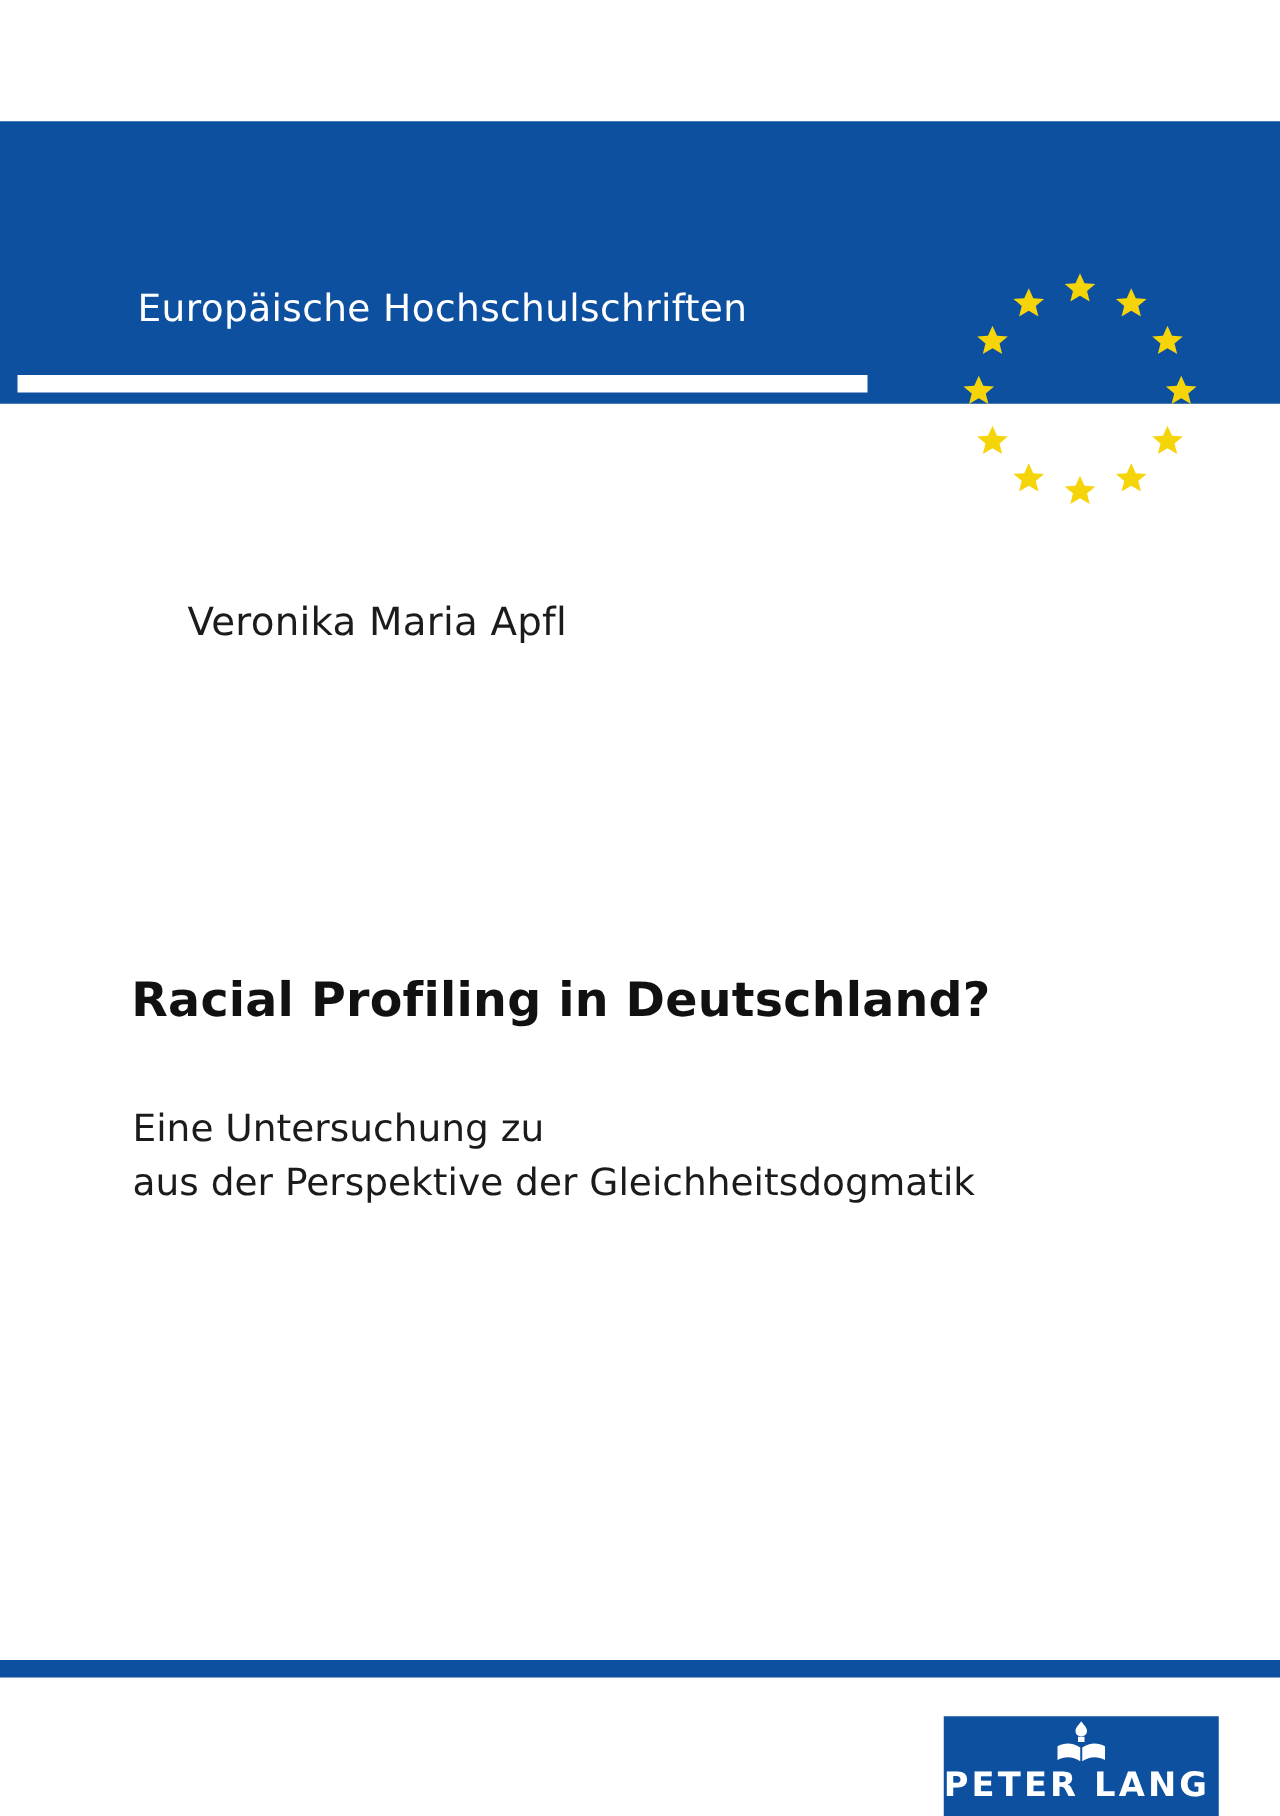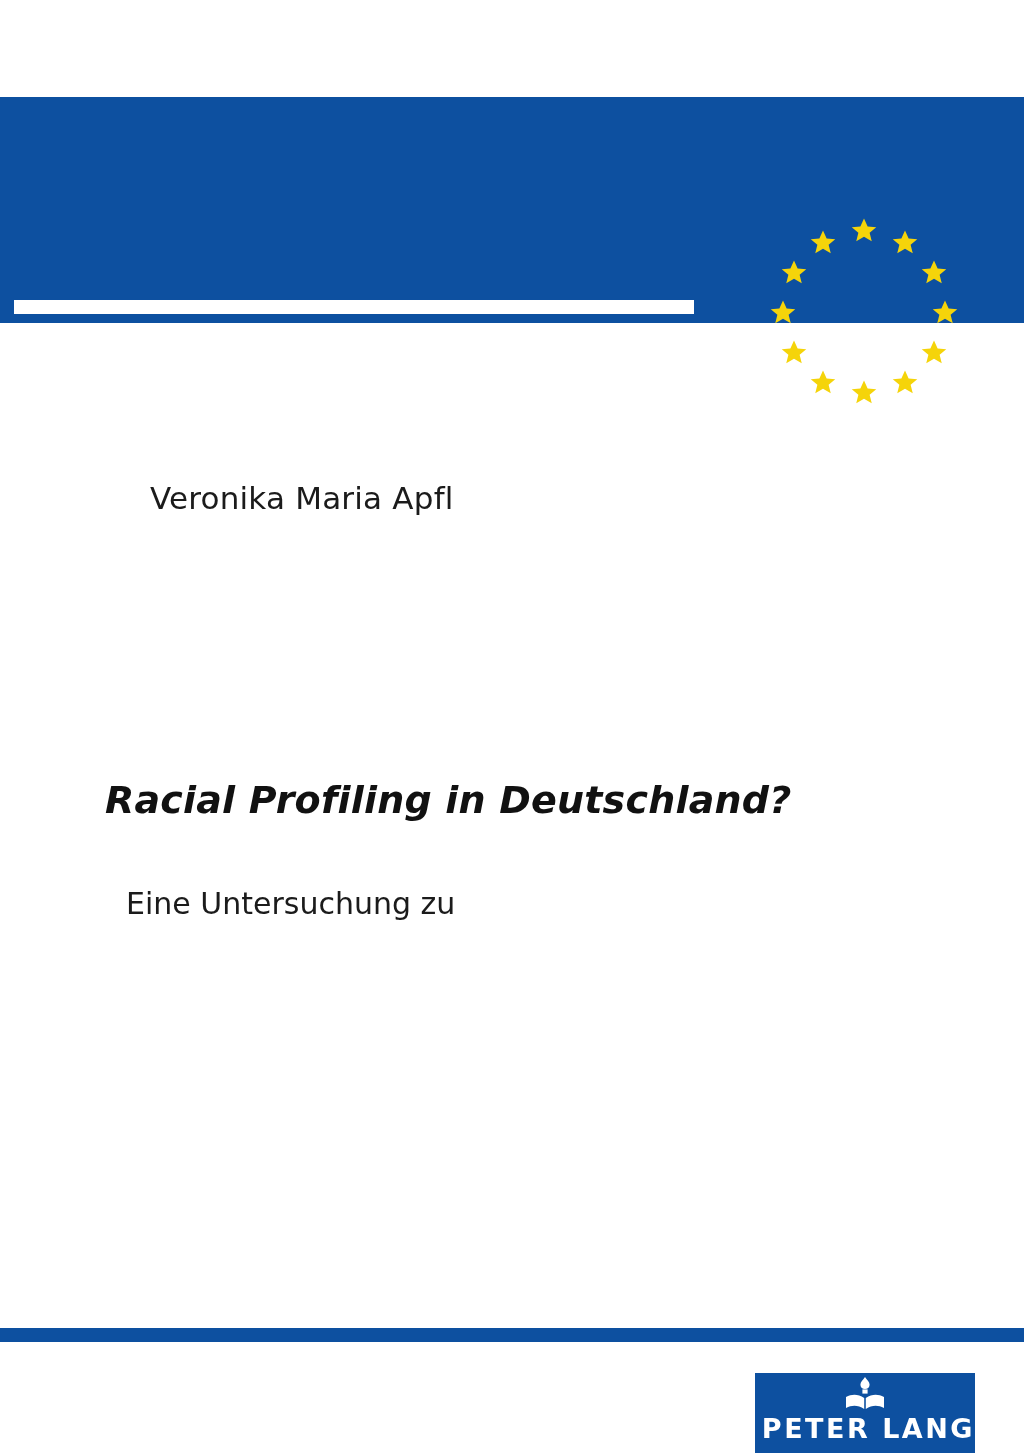--- a/index.html
+++ b/index.html
@@ -79,33 +79,31 @@
   
   .main-title {
     position: absolute;
     left: 105px;
     top: 778px;
     font-size: 38px;
     font-weight: bold;
     color: #111111;
     letter-spacing: 0.2px;
     white-space: nowrap;
-    font-style: italic;
   }
 
   
   .subtitle {
     position: absolute;
     left: 106px;
     top: 882px;
     width: 780px;
     font-size: 30px;
     line-height: 43px;
     color: #1b1b1b;
-    margin-left: 20px;
   }
   .subtitle div { white-space: nowrap; }
 
   
   .footer-rule {
     position: absolute;
     left: 0;
     top: 1328px;
     width: 1024px;
     height: 14px;
@@ -128,32 +126,33 @@
     top: 2px;
     transform: translateX(-50%);
     width: 42px;
     height: 38px;
   }
   .publisher .name {
     position: absolute;
     left: 0;
     right: 0;
     top: 40px;
-    text-align: right;
+    text-align: left;
     font-size: 27px;
     font-weight: bold;
     letter-spacing: 2.5px;
   }
 </style>
 </head>
 <body>
 
 <div class="page">
 
   <div class="header-band">
+    <div class="series-title">Europäische Hochschulschriften</div>
     <div class="header-rule"></div>
     <div class="series-sub">Rechtswissenschaft</div>
 
     <div class="eu-stars">
       <svg width="215" height="200" viewBox="0 0 215 200" aria-hidden="true">
         <g fill="#f5d40a">
 
           <g transform="translate(107,24) scale(1.25)">
             <polygon points="0,-10 2.9,-3.6 9.8,-3.1 4.5,1.4 6.2,8.2 0,4.5 -6.2,8.2 -4.5,1.4 -9.8,-3.1 -2.9,-3.6"></polygon>
           </g>
@@ -194,20 +193,21 @@
       </svg>
     </div>
   </div>
 
   <div class="author">Veronika Maria Apfl</div>
 
   <div class="main-title">Racial Profiling in Deutschland?</div>
 
   <div class="subtitle">
     <div>Eine Untersuchung zu</div>
+    <div>aus der Perspektive der Gleichheitsdogmatik</div>
   </div>
 
   <div class="footer-rule"></div>
 
   <div class="publisher">
     <div class="mark">
       <svg width="42" height="38" viewBox="0 0 42 38" aria-hidden="true">
         <g fill="#ffffff">
 
           <path d="M21 2 c-2.2 3.2 -4.6 5.0 -4.6 7.8 c0 2.6 2.1 4.3 4.6 4.3 c2.5 0 4.6 -1.7 4.6 -4.3 c0 -2.8 -2.4 -4.6 -4.6 -7.8 z"></path>

